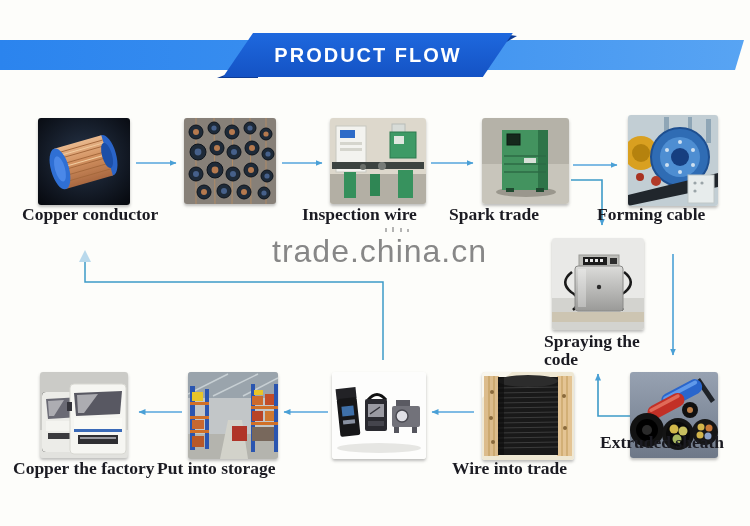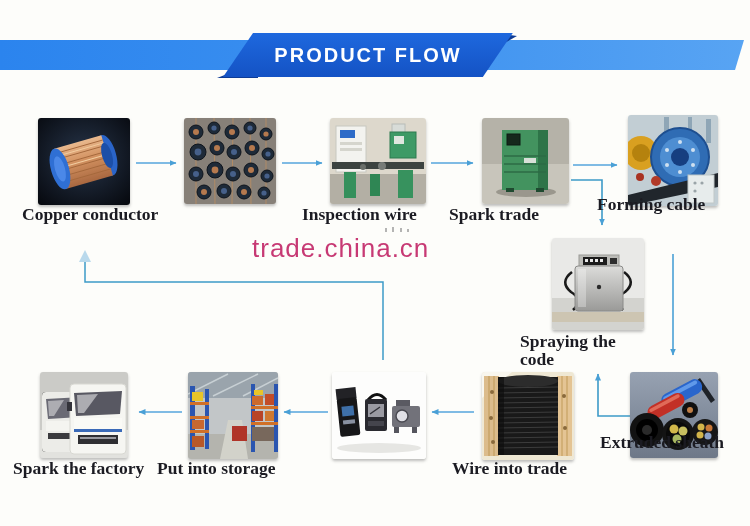--- a/index.html
+++ b/index.html
@@ -13,23 +13,23 @@
          clip-path:polygon(0 100%,100% 0,100% 100%);z-index:2;}
   .fold-right{position:absolute;left:494px;top:33px;width:23px;height:12px;background:#0e3c96;
          clip-path:polygon(0 0,100% 25%,30% 100%);z-index:2;}
   .banner{position:absolute;left:217px;top:33px;width:300px;height:44px;z-index:3;
          background:linear-gradient(180deg,#1e68de,#1452c4);
          clip-path:polygon(12% 0,98.6% 0,88.6% 100%,2% 100%);}
   .title{position:absolute;left:268px;top:43px;width:200px;z-index:4;text-align:center;
          color:#ffffff;font-family:"Liberation Sans",sans-serif;font-weight:bold;
          font-size:20px;letter-spacing:2px;line-height:24px;}
   
-  .watermark{position:absolute;left:252px;top:233px;z-index:6;
-         font-family:"Liberation Sans",sans-serif;font-size:26px;letter-spacing:1px;
-         color:#be185d;opacity:.85;}
+  .watermark{position:absolute;left:272px;top:233px;z-index:6;
+         font-family:"Liberation Sans",sans-serif;font-size:32px;letter-spacing:1px;
+         color:#737373;opacity:.85;}
   
   .arrows{position:absolute;left:0;top:0;z-index:1;}
   
   .photo{position:absolute;z-index:2;border-radius:3px;overflow:hidden;
          box-shadow:0 2px 3px rgba(110,110,110,.45);}
   .photo svg{display:block;width:100%;height:100%;}
   .caption{position:absolute;z-index:3;width:150px;text-align:left;
          font-family:"Liberation Serif",serif;font-weight:bold;font-size:17.5px;
          color:#1b1b22;line-height:1.02;}
   .caption.two{width:100px;}
@@ -227,21 +227,21 @@
       </g>
       <circle cx="28" cy="66" r="5" fill="#b23a28"></circle>
       <circle cx="12" cy="62" r="4" fill="#a83222"></circle>
       <polygon points="0,80 90,58 90,72 0,91" fill="#20262c"></polygon>
       <rect x="60" y="60" width="26" height="28" fill="#e7ecec" stroke="#c0c8c8"></rect>
       <circle cx="67" cy="68" r="1.6" fill="#9aa4a8"></circle>
       <circle cx="74" cy="68" r="1.6" fill="#9aa4a8"></circle>
       <circle cx="67" cy="76" r="1.6" fill="#9aa4a8"></circle>
     </svg>
   </div>
-  <div class="caption" style="left:597px;top:196px;">Forming cable</div>
+  <div class="caption" style="left:597px;top:206px;">Forming cable</div>
 
   <div class="photo" style="left:552px;top:238px;width:92px;height:92px;">
     <svg viewBox="0 0 92 92" preserveAspectRatio="none">
       <defs>
         <linearGradient id="mtl" x1="0" y1="0" x2="0" y2="1">
           <stop offset="0%" stop-color="#dcdcda"></stop>
             <stop offset="100%" stop-color="#9a9a98"></stop>
         </linearGradient>
       </defs>
       <rect width="92" height="92" fill="#e9e9e7"></rect>
@@ -256,21 +256,21 @@
           <rect x="38" y="21" width="3" height="3"></rect>
         <rect x="43" y="21" width="3" height="3"></rect>
           <rect x="48" y="21" width="3" height="3"></rect>
       </g>
       <rect x="58" y="20" width="7" height="6" fill="#2e2e2e"></rect>
       <rect x="23" y="28" width="48" height="45" rx="3" fill="url(#mtl)" stroke="#8a8a88"></rect>
       <rect x="26" y="31" width="8" height="38" fill="#ffffff" opacity=".3"></rect>
       <circle cx="47" cy="49" r="2.2" fill="#2a2a2a"></circle>
     </svg>
   </div>
-  <div class="caption two" style="left:520px;top:333px;">Spraying the code</div>
+  <div class="caption two" style="left:544px;top:333px;">Spraying the code</div>
 
   <div class="photo" style="left:40px;top:372px;width:88px;height:86px;">
     <svg viewBox="0 0 88 86" preserveAspectRatio="none">
       <rect width="88" height="86" fill="#cbcbc7"></rect>
       <rect y="58" width="88" height="28" fill="#e2e2de"></rect>
       <rect x="2" y="20" width="44" height="60" rx="4" fill="#ececе8"></rect>
       <rect x="2" y="20" width="44" height="60" rx="4" fill="#ececE8"></rect>
       <polygon points="6,27 42,25 40,45 8,47" fill="#6a6a74"></polygon>
       <polygon points="8,29 24,28 14,44 9,44" fill="#ffffff" opacity=".45"></polygon>
       <rect x="6" y="49" width="36" height="10" fill="#f4f4f0"></rect>
@@ -278,21 +278,21 @@
       <rect x="30" y="12" width="56" height="70" rx="4" fill="#f6f6f2" stroke="#d8d8d2"></rect>
       <polygon points="34,21 82,19 80,42 36,44" fill="#585862"></polygon>
       <polygon points="37,23 58,22 44,41 38,41" fill="#ffffff" opacity=".5"></polygon>
       <rect x="34" y="46" width="48" height="11" fill="#fafaf6"></rect>
       <rect x="34" y="57" width="48" height="3" fill="#3a6ab8"></rect>
       <rect x="38" y="63" width="40" height="9" fill="#2e2e32"></rect>
       <rect x="40" y="65" width="36" height="2" fill="#9a9aa0"></rect>
       <rect x="27" y="30" width="5" height="9" fill="#33333a"></rect>
     </svg>
   </div>
-  <div class="caption" style="left:13px;top:460px;">Spark the factory</div>
+  <div class="caption" style="left:13px;top:460px;">Copper the factory</div>
 
   <div class="photo" style="left:188px;top:372px;width:90px;height:87px;">
     <svg viewBox="0 0 90 87" preserveAspectRatio="none">
       <rect width="90" height="87" fill="#c2c6c8"></rect>
       <rect width="90" height="26" fill="#9aa4ac"></rect>
       <g stroke="#c8d0d4" stroke-width="1.5">
         <line x1="0" y1="22" x2="40" y2="2"></line>
           <line x1="25" y1="24" x2="70" y2="2"></line>
         <line x1="55" y1="24" x2="90" y2="6"></line>
       </g>

